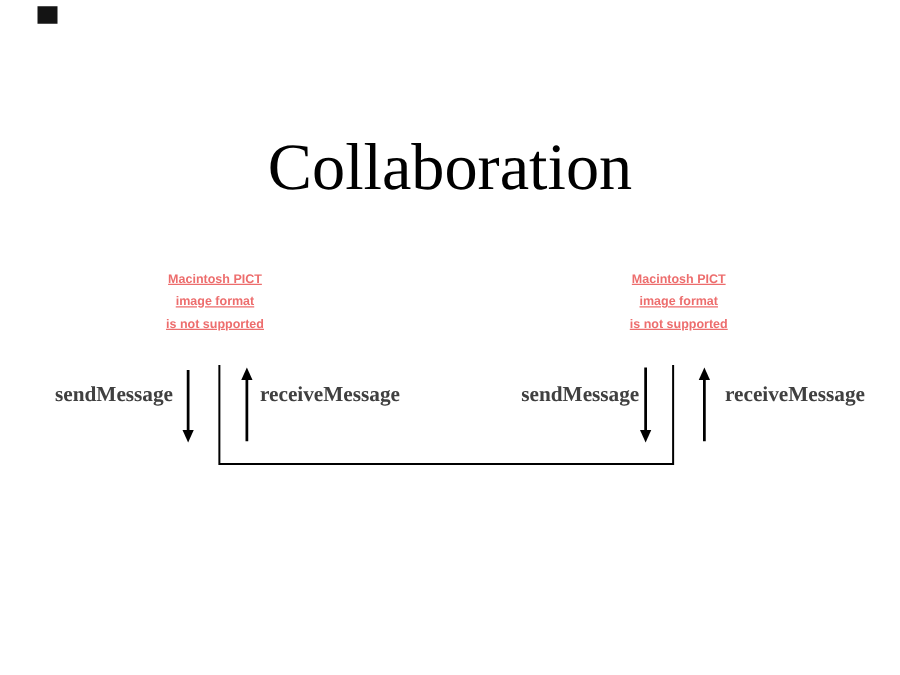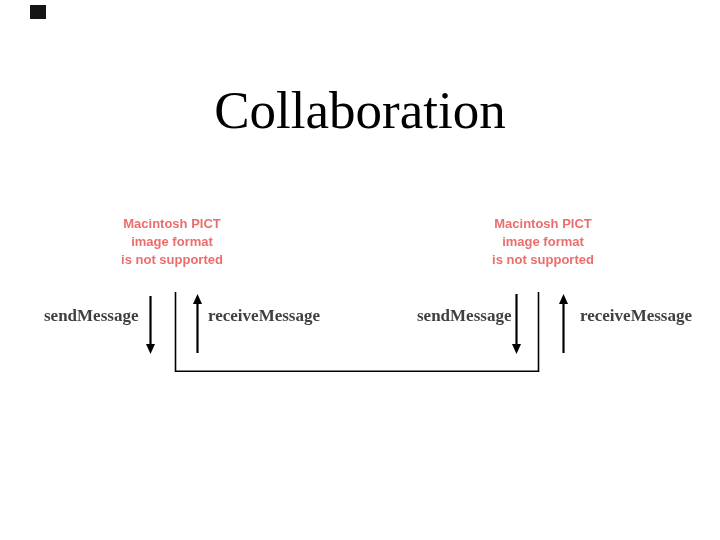--- a/index.html
+++ b/index.html
@@ -18,42 +18,43 @@
   .corner-mark {
     position: absolute;
     left: 30px;
     top: 5px;
     width: 16px;
     height: 14px;
     background: #141414;
   }
   .slide-title {
     position: absolute;
-    top: 48px;
+    top: 72px;
     left: 0;
     width: 720px;
     text-align: center;
     font-family: "Liberation Serif", serif;
     font-size: 53px;
     font-weight: normal;
     color: #000000;
     line-height: 1.0;
     letter-spacing: 0px;
     white-space: nowrap;
   }
   .pict-block {
     position: absolute;
     top: 215px;
     width: 200px;
     text-align: center;
     font-family: "Liberation Sans", sans-serif;
     font-weight: bold;
-    font-size: 13px;
+    font-size: 10px;
     line-height: 18px;
     color: #ed6d6d;
+    text-decoration: underline;
   }
   .pict-left  { left: 72px;  }
   .pict-right { left: 443px; }
   .pict-line { display: block; white-space: nowrap; }
   .msg-label {
     position: absolute;
     top: 307px;
     font-family: "Liberation Serif", serif;
     font-weight: bold;
     font-size: 17px;

